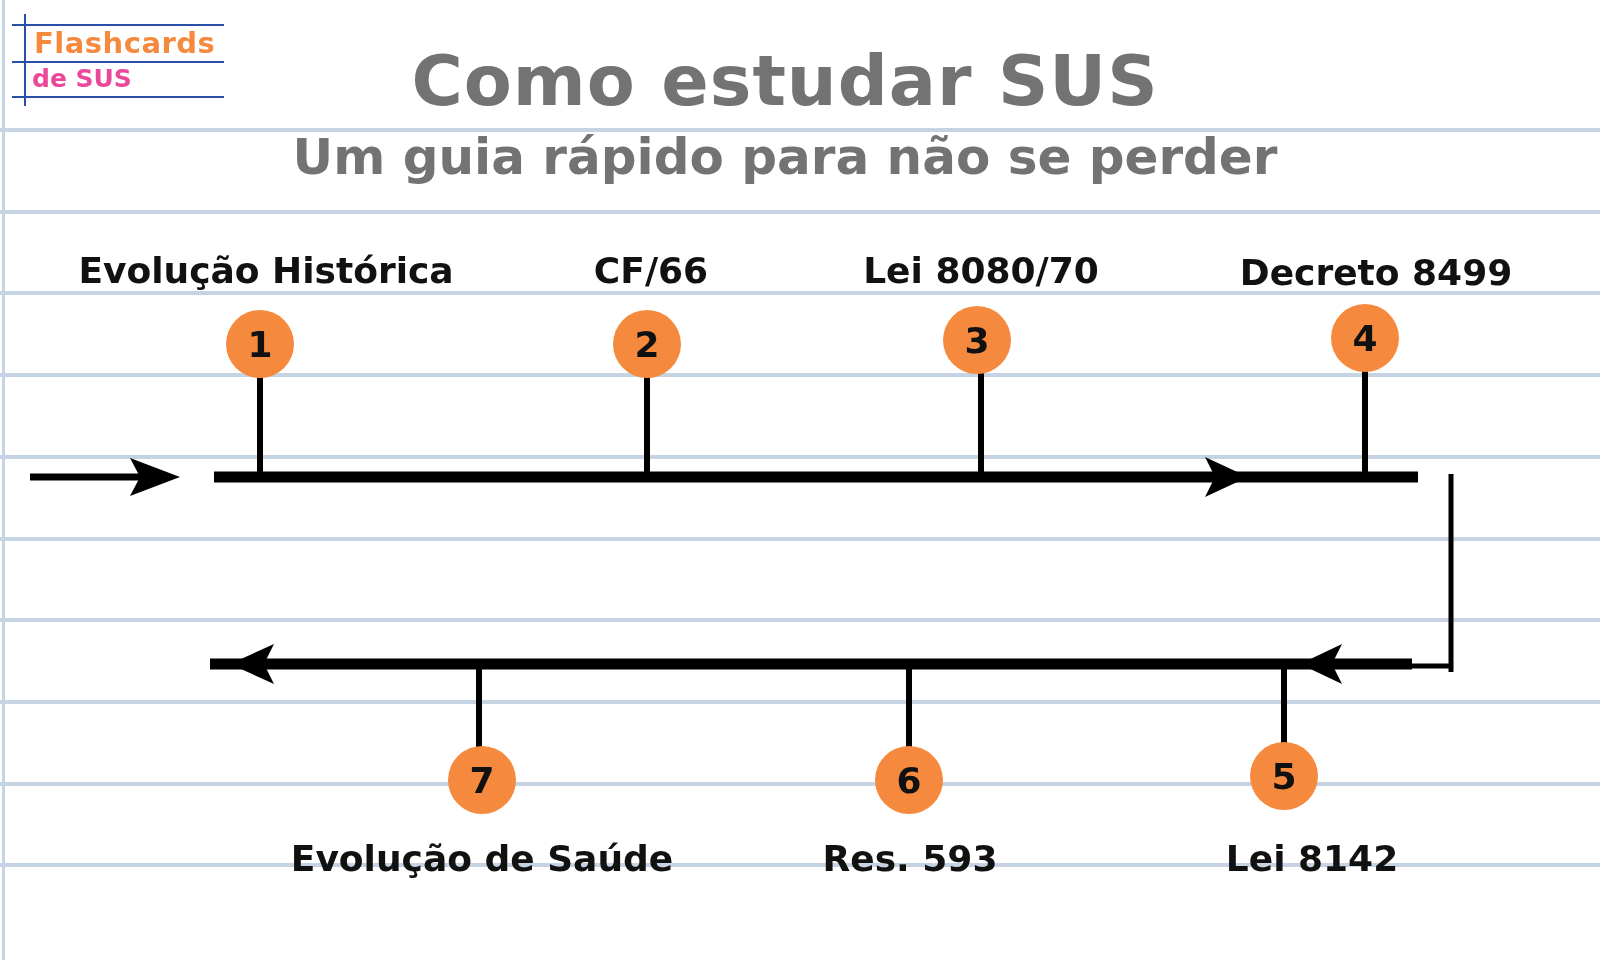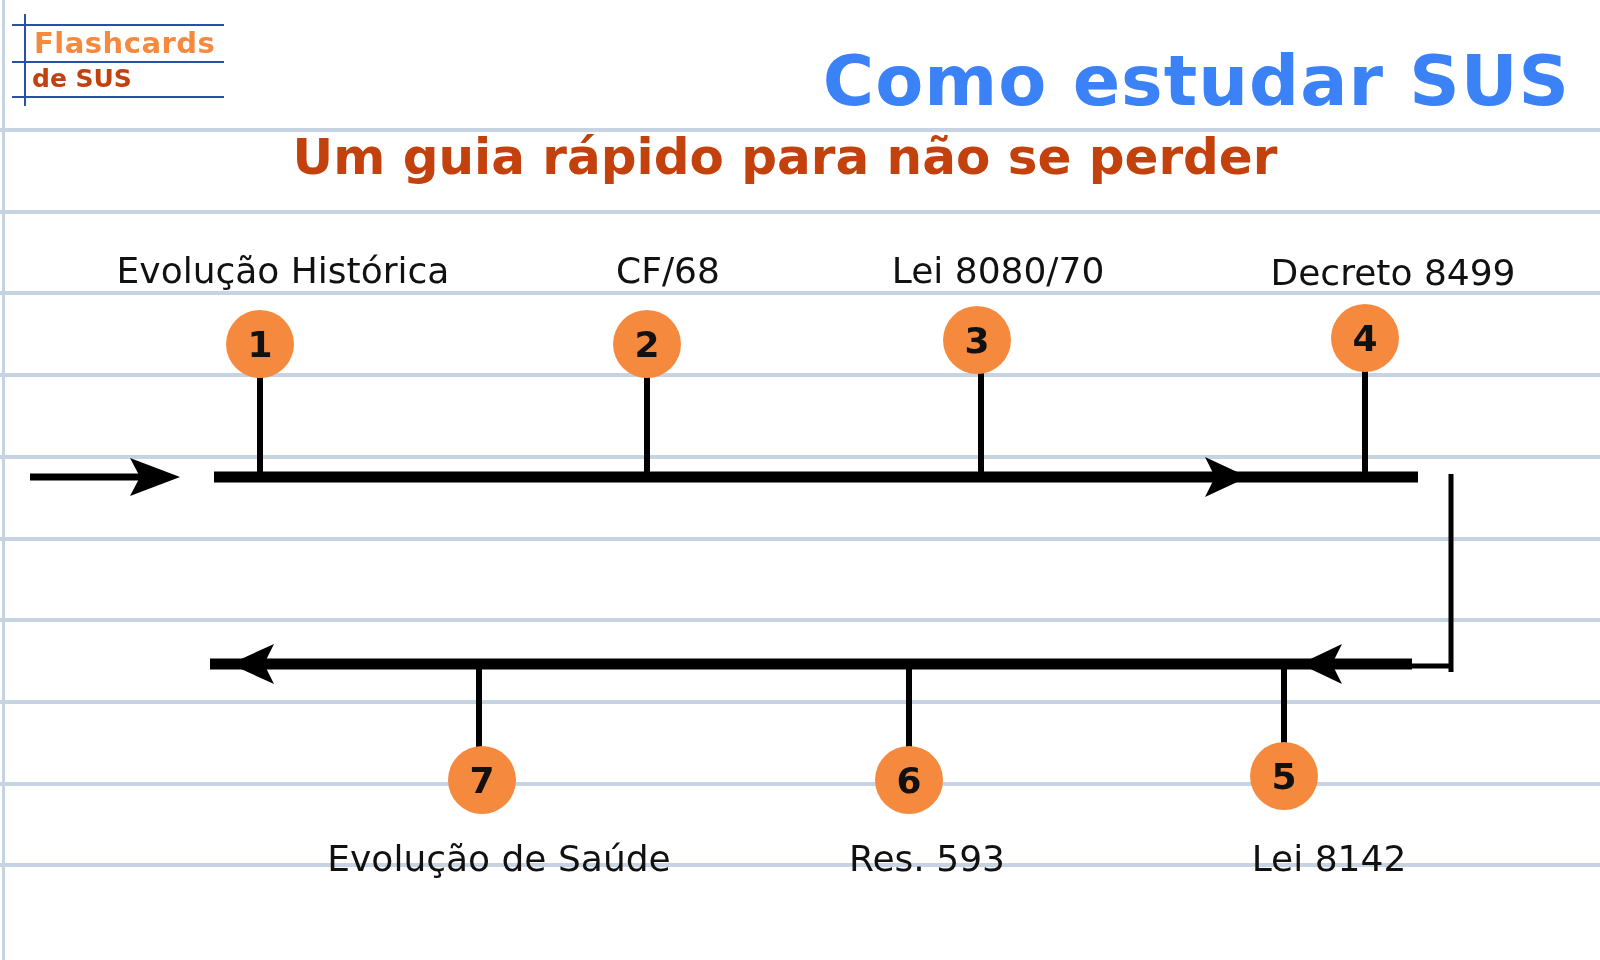--- a/index.html
+++ b/index.html
@@ -8,26 +8,26 @@
       background: #ffffff;
       font-family: "DejaVu Sans", sans-serif;
     }
     .rule { position: absolute; left: 0; width: 1600px; height: 4px; background: #c5d3e3; }
     .margin-line { position: absolute; left: 2px; top: 0; width: 3px; height: 960px; background: #c5d3e3; }
 
     .logo { position: absolute; left: 12px; top: 14px; width: 212px; height: 92px; }
     .logo .lh { position: absolute; left: 0; width: 212px; height: 1.5px; background: #2a4fa8; }
     .logo .lv { position: absolute; left: 12px; top: 0; width: 1.5px; height: 92px; background: #2a4fa8; }
     .logo .l1 { position: absolute; left: 22px; top: 12px; font-size: 29px; font-weight: bold; color: #f58a3f; letter-spacing: 0.5px; }
-    .logo .l2 { position: absolute; left: 20px; top: 50px; font-size: 25px; font-weight: bold; color: #c2410c; }
+    .logo .l2 { position: absolute; left: 20px; top: 50px; font-size: 25px; font-weight: bold; color: #ec4899; }
 
-    .title { position: absolute; left: 0; width: 1570px; top: 40px; text-align: right; font-size: 70px; font-weight: bold; color: #3b82f6; letter-spacing: 1px; }
-    .subtitle { position: absolute; left: 0; width: 1570px; top: 128px; text-align: center; font-size: 50px; font-weight: bold; color: #c2410c; }
+    .title { position: absolute; left: 0; width: 1570px; top: 40px; text-align: center; font-size: 70px; font-weight: bold; color: #737373; letter-spacing: 1px; }
+    .subtitle { position: absolute; left: 0; width: 1570px; top: 128px; text-align: center; font-size: 50px; font-weight: bold; color: #737373; }
 
-    .label { position: absolute; font-size: 36px; font-weight: normal; color: #111; white-space: nowrap; transform: translateX(-50%); margin-left: 17px; }
+    .label { position: absolute; font-size: 36px; font-weight: bold; color: #111; white-space: nowrap; transform: translateX(-50%); }
     .marker { position: absolute; width: 68px; height: 68px; border-radius: 50%; background: #f58a3f; transform: translate(-50%, -50%);
       display: flex; align-items: center; justify-content: center; font-size: 36px; font-weight: bold; color: #111; }
 
     svg.lines { position: absolute; left: 0; top: 0; }
   </style>
 </head>
 <body>
 
 <div class="margin-line"></div>
 <div class="rule" style="top:128px"></div>
@@ -72,21 +72,21 @@
   <line x1="210" y1="664" x2="1412" y2="664" stroke="#000" stroke-width="11"></line>
   <path d="M1342 644 L1300 664 L1342 684 L1332 664 Z" fill="#000"></path>
   <path d="M274 644 L230 664 L274 684 L264 664 Z" fill="#000"></path>
 
   <line x1="479" y1="664" x2="479" y2="770" stroke="#000" stroke-width="6"></line>
   <line x1="909" y1="664" x2="909" y2="770" stroke="#000" stroke-width="6"></line>
   <line x1="1284" y1="664" x2="1284" y2="770" stroke="#000" stroke-width="6"></line>
 </svg>
 
 <div class="label" style="left:266px; top:250px;">Evolução Histórica</div>
-<div class="label" style="left:651px; top:250px;">CF/68</div>
+<div class="label" style="left:651px; top:250px;">CF/66</div>
 <div class="label" style="left:981px; top:250px;">Lei 8080/70</div>
 <div class="label" style="left:1376px; top:252px;">Decreto 8499</div>
 
 <div class="marker" style="left:260px; top:344px;">1</div>
 <div class="marker" style="left:647px; top:344px;">2</div>
 <div class="marker" style="left:977px; top:340px;">3</div>
 <div class="marker" style="left:1365px; top:338px;">4</div>
 
 <div class="marker" style="left:1284px; top:776px;">5</div>
 <div class="marker" style="left:909px; top:780px;">6</div>

